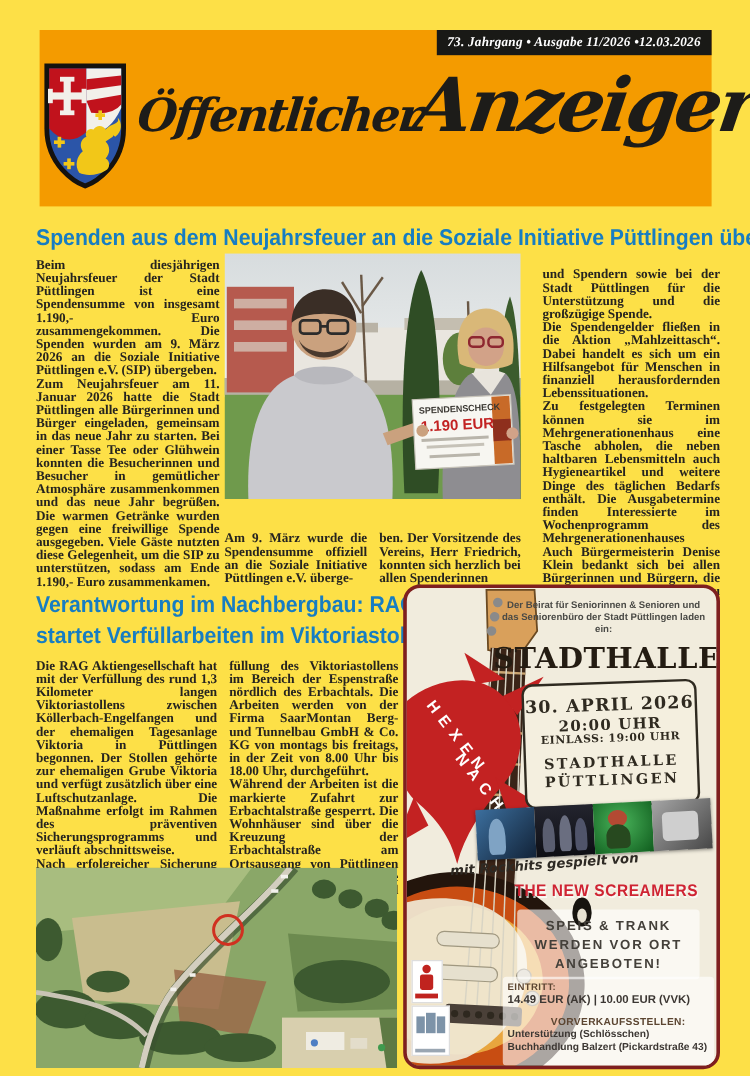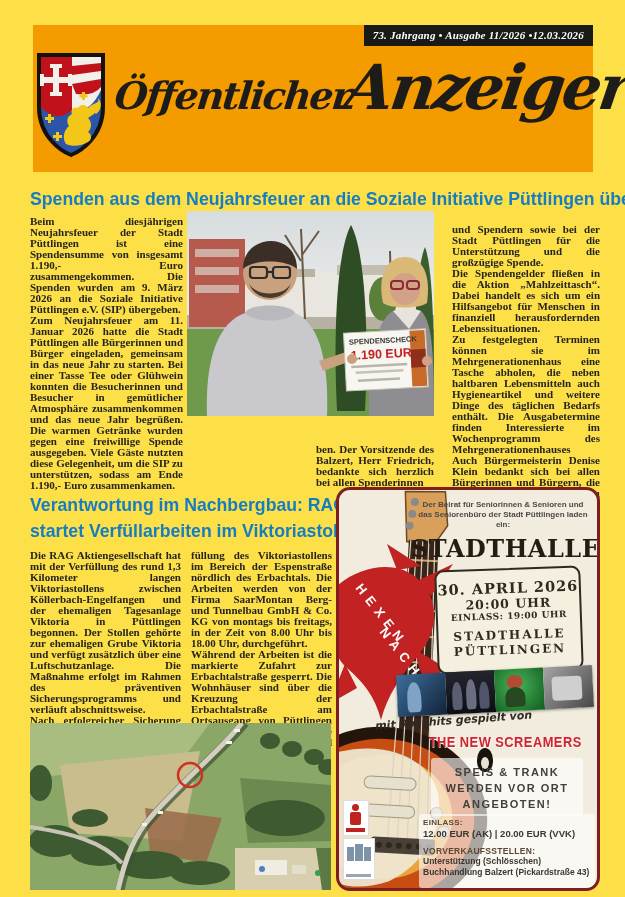--- a/index.html
+++ b/index.html
@@ -64,21 +64,21 @@
   .band{position:absolute;left:88px;top:244px;width:170px;text-align:center;color:#cf2433;
         font:bold 14px "Liberation Sans",sans-serif;letter-spacing:.5px;transform:scaleX(.92);
         transform-origin:0 0;text-shadow:1px 1px 0 rgba(255,255,255,.7);white-space:nowrap;}
   .food{position:absolute;left:96px;top:274px;width:144px;text-align:center;
         font-family:Liberation Sans, sans-serif;font-weight:bold;font-size:11px;line-height:16px;
         letter-spacing:1.5px;color:#44403a;white-space:pre-line;}
   .entry{position:absolute;left:84px;top:328px;width:172px;color:#3c3733;}
   .entry .lab{font:bold 8px/10px "Liberation Sans",sans-serif;letter-spacing:.3px;color:#5c4632;}
   .entry .val{font:bold 9.5px/12px "Liberation Sans",sans-serif;}
   .presale{position:absolute;left:84px;top:356px;width:176px;color:#3c3733;}
-  .presale .lab{font:bold 8.5px/10px "Liberation Sans",sans-serif;color:#5c4632;letter-spacing:.3px;}
+  .presale .lab{font:bold 8.5px/10px "Liberation Sans",sans-serif;color:#5c4632;letter-spacing:.3px;margin-left:36px;}
   .presale .val{font:bold 8.5px/11px "Liberation Sans",sans-serif;}
   .logo1{position:absolute;left:4px;top:310px;width:24px;height:34px;background:#fff;border:1px solid #ddd;}
   .logo1 .head{position:absolute;left:8px;top:3px;width:7px;height:7px;border-radius:50%;background:#c0231f;}
   .logo1 .bodyp{position:absolute;left:6px;top:11px;width:11px;height:13px;background:#c0231f;border-radius:2px;}
   .logo1 .bar{position:absolute;left:2px;bottom:3px;width:19px;height:4px;background:#c0231f;}
   .logo2{position:absolute;left:4px;top:348px;width:30px;height:40px;background:#fff;border:1px solid #ddd;}
   .logo2 .b{position:absolute;background:#7d93a8;}
   .logo2 .t{position:absolute;left:2px;bottom:2px;width:25px;height:3px;background:#9aa6b2;}
 </style>
 </head>
@@ -188,21 +188,22 @@
         <rect x="164" y="153" width="56" height="2.5" fill="#b9b5ab"></rect>
         <rect x="168" y="159" width="48" height="2.5" fill="#c6c2b8"></rect>
         <rect x="170" y="167" width="42" height="2.5" fill="#b9b5ab"></rect>
       </g>
       <circle cx="165" cy="148" r="5" fill="#caa17e"></circle>
       <circle cx="240" cy="150" r="5" fill="#d2a288"></circle>
     </svg>
   </div>
 
 
-  <div class="body-text" style="left:316px;top:444px;width:118px;">ben. Der Vorsitzende des Balzert, Herr Friedrich, bedankte sich herzlich bei allen Spenderinnen</div>
+  <div class="body-text" style="left:187px;top:444px;width:119px;">Am 9. März wurde die Spendensumme offiziell an die Soziale Initiative Püttlingen e.V. überge-</div>
+  <div class="body-text" style="left:316px;top:444px;width:118px;">ben. Der Vorsitzende des Vereins, Herr Friedrich, konnten sich herzlich bei allen Spenderinnen</div>
   <div class="body-text" style="left:452px;top:224px;width:148px;">und Spendern sowie bei der Stadt Püttlingen für die Unterstützung und die großzügige Spende.
 Die Spendengelder fließen in die Aktion „Mahlzeittasch“. Dabei handelt es sich um ein Hilfsangebot für Menschen in finanziell herausfordernden Lebenssituationen.
 Zu festgelegten Terminen können sie im Mehrgenerationenhaus eine Tasche abholen, die neben haltbaren Lebensmitteln auch Hygieneartikel und weitere Dinge des täglichen Bedarfs enthält. Die Ausgabetermine finden Interessierte im Wochenprogramm des Mehrgenerationenhauses
 Auch Bürgermeisterin Denise Klein bedankt sich bei allen Bürgerinnen und Bürgern, die mit ihrer Spende dazu beigetragen haben, dieses wichtige soziale Angebot in der Stadt zu unterstützen.</div>
 
   <div class="headline h2a">Verantwortung im Nachbergbau: RAG
 startet Verfüllarbeiten im Viktoriastollen</div>
 
   <div class="body-text" style="left:30px;top:550px;width:151px;">Die RAG Aktiengesellschaft hat mit der Verfüllung des rund 1,3 Kilometer langen Viktoriastollens zwischen Köllerbach-Engelfangen und der ehemaligen Tagesanlage Viktoria in Püttlingen begonnen. Der Stollen gehörte zur ehemaligen Grube Viktoria und verfügt zusätzlich über eine Luftschutzanlage. Die Maßnahme erfolgt im Rahmen des präventiven Sicherungsprogramms und verläuft abschnittsweise.
 Nach erfolgreicher Sicherung der angrenzenden Luftschutzanlage beginnt ab KW 11 die Ver-</div>
@@ -348,22 +349,22 @@
     <div class="panel" style="left:80px;top:324px;width:176px;height:74px;"></div>
 
     <div class="played">mit Rockhits gespielt von</div>
     <div class="mascot"></div>
     <div class="band">THE NEW SCREAMERS</div>
     <div class="food">SPEIS &amp; TRANK
 WERDEN VOR ORT
 ANGEBOTEN!</div>
 
     <div class="entry">
-      <div class="lab">EINLASS:</div>
-      <div class="val">12.00 EUR (AK) | 20.00 EUR (VVK)</div>
+      <div class="lab">EINTRITT:</div>
+      <div class="val">14.49 EUR (AK) | 10.00 EUR (VVK)</div>
     </div>
 
     <div class="presale">
       <div class="lab">VORVERKAUFSSTELLEN:</div>
       <div class="val">Unterstützung (Schlösschen)</div>
       <div class="val">Buchhandlung Balzert (Pickardstraße 43)</div>
     </div>
 
     <div class="logo1">
       <div class="head"></div>

